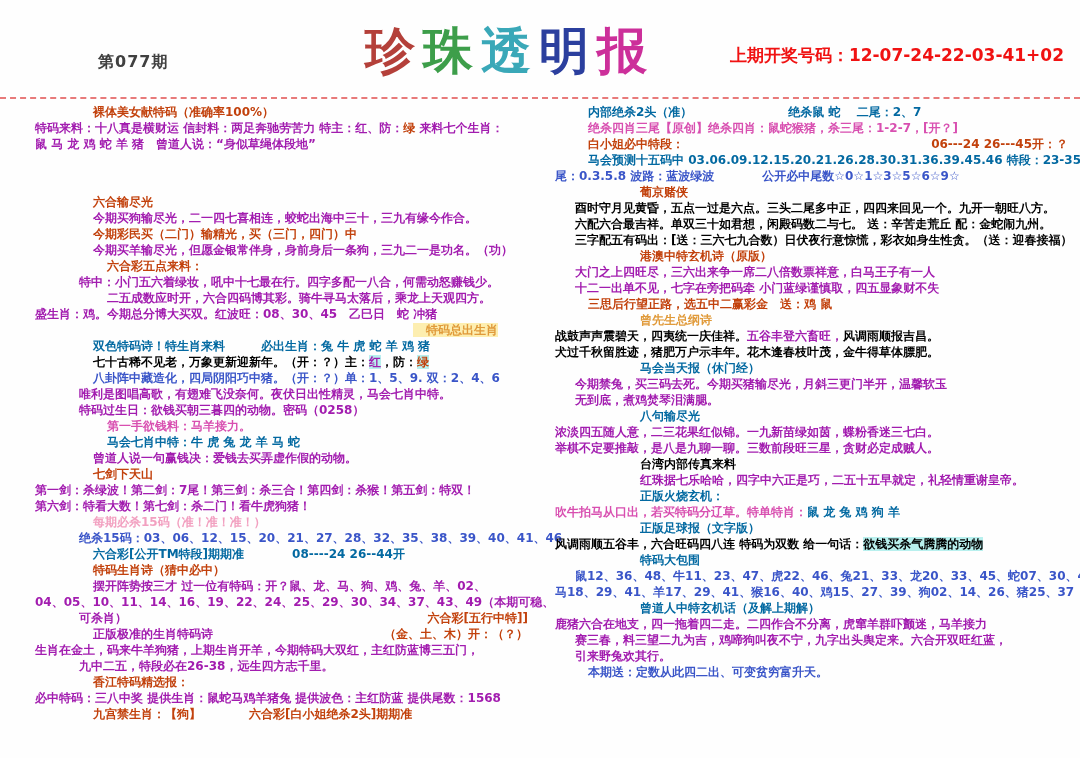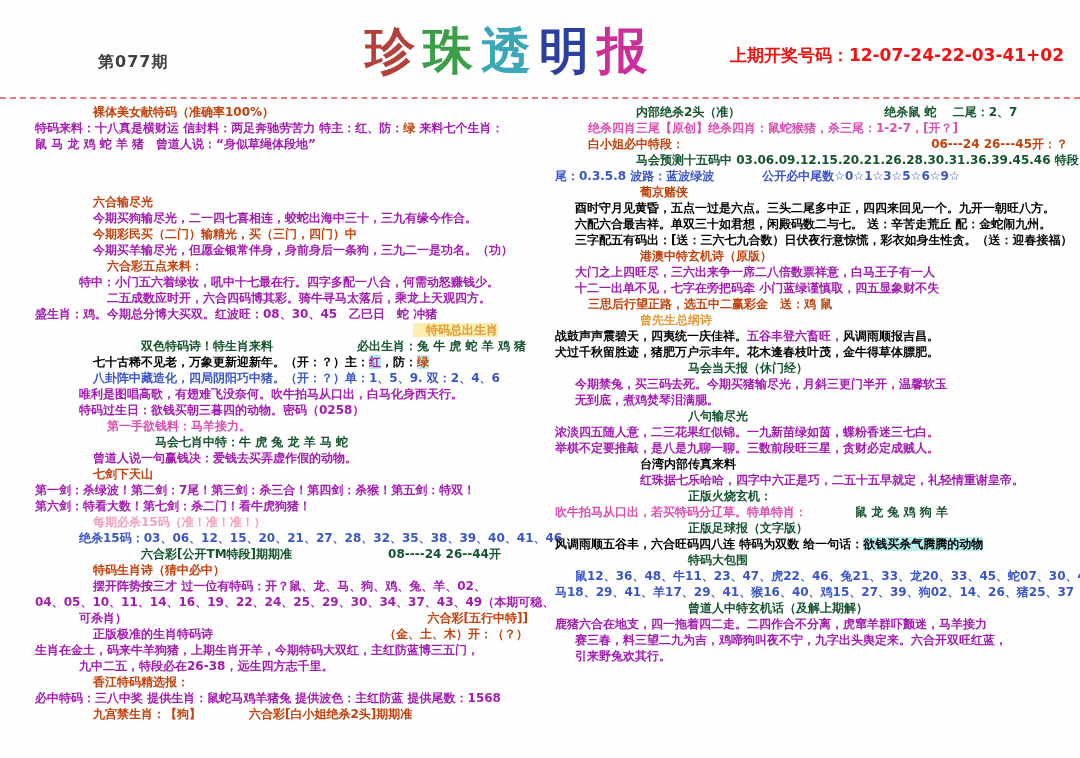--- a/index.html
+++ b/index.html
@@ -29,21 +29,21 @@
   .col-right .ind2{padding-left:85px;}
   .gap{margin-top:42px;}
   .ar{text-align:right;padding-right:42px;}
   .rpart{position:absolute;right:12px;top:0;}
   .b{font-weight:800;}
   
   .c-green{color:#c2410c;}
   .c-red{color:#a21caf;}
   .c-magenta{color:#d84fb0;}
   .c-teal{color:#000000;}
-  .c-navy{color:#14532d;margin-left:48px;}
+  .c-navy{color:#0369a1;}
   .c-blue{color:#3a55c8;}
   .c-orange{color:#e09a3a;}
   .c-pink{color:#f2a0c0;}
   
   .hl-yellow{background:#fdeeb0;padding-left:13px;}
   .hl-cyan{background:#b8f0ee;}
 </style>
 </head>
 <body>
 
@@ -63,21 +63,21 @@
         <div class="line ind1"><span class="c-green">今期彩民买（二门）输精光，买（三门，四门）中</span></div>
         <div class="line ind1"><span class="c-red">今期买羊输尽光，但愿金银常伴身，身前身后一条狗，三九二一是功名。（功）</span></div>
         <div class="line ind2"><span class="c-green b">六合彩五点来料：</span></div>
         <div class="line"><span class="c-red">特中：小门五六着绿妆，吼中十七最在行。四字多配一八合，何需动怒赚钱少。</span></div>
         <div class="line ind2"><span class="c-red">二五成数应时开，六合四码博其彩。骑牛寻马太落后，乘龙上天观四方。</span></div>
         <div class="line out"><span class="c-red">盛生肖：鸡。今期总分博大买双。红波旺：08、30、45　乙巳日　蛇 冲猪</span></div>
         <div class="line ar"><span class="c-orange hl-yellow">特码总出生肖</span></div>
         <div class="line ind1"><span class="c-navy b">双色特码诗！特生肖来料</span><span class="c-navy b">　　　必出生肖：兔 牛 虎 蛇 羊 鸡 猪</span></div>
         <div class="line ind1"><span class="c-teal">七十古稀不见老，万象更新迎新年。（开：？）主：</span><span class="c-red hl-cyan">红</span><span class="c-teal">，防：</span><span class="c-green hl-cyan">绿</span></div>
         <div class="line ind1"><span class="c-blue">八卦阵中藏造化，四局阴阳巧中猪。（开：？）单：1、5、9. 双：2、4、6</span></div>
-        <div class="line"><span class="c-red">唯利是图唱高歌，有翅难飞没奈何。吹牛拍马从口出，白马化身西天行。</span></div>
+        <div class="line"><span class="c-red">唯利是图唱高歌，有翅难飞没奈何。夜伏日出性精灵，马会七肖中特。</span></div>
         <div class="line"><span class="c-red">特码过生日：欲钱买朝三暮四的动物。密码（0258）</span></div>
         <div class="line ind2"><span class="c-magenta">第一手欲钱料：马羊接力。</span></div>
         <div class="line ind2"><span class="c-navy b">马会七肖中特：牛 虎 兔 龙 羊 马 蛇</span></div>
         <div class="line ind1"><span class="c-red">曾道人说一句赢钱决：爱钱去买弄虚作假的动物。</span></div>
         <div class="line ind1"><span class="c-green">七剑下天山</span></div>
         <div class="line out"><span class="c-red">第一剑：杀绿波！第二剑：7尾！第三剑：杀三合！第四剑：杀猴！第五剑：特双！</span></div>
         <div class="line out"><span class="c-red">第六剑：特看大数！第七剑：杀二门！看牛虎狗猪！</span></div>
         <div class="line ind1"><span class="c-pink">每期必杀15码（准！准！准！）</span></div>
         <div class="line"><span class="c-blue">绝杀15码：03、06、12、15、20、21、27、28、32、35、38、39、40、41、46</span></div>
         <div class="line ind1"><span class="c-navy b">六合彩[公开TM特段]期期准</span><span class="c-navy b">　　　　08----24 26--44开</span></div>
@@ -121,15 +121,16 @@
         <div class="line out"><span class="c-magenta">吹牛拍马从口出，若买特码分辽草。特单特肖：</span><span class="c-navy b">鼠 龙 兔 鸡 狗 羊</span></div>
         <div class="line ind2"><span class="c-navy">正版足球报（文字版）</span></div>
         <div class="line out"><span class="c-teal">风调雨顺五谷丰，六合旺码四八连 特码为双数 给一句话：</span><span class="c-teal hl-cyan">欲钱买杀气腾腾的动物</span></div>
         <div class="line ind2"><span class="c-navy b">特码大包围</span></div>
         <div class="line"><span class="c-blue">鼠12、36、48、牛11、23、47、虎22、46、兔21、33、龙20、33、45、蛇07、30、43、</span></div>
         <div class="line out"><span class="c-blue">马18、29、41、羊17、29、41、猴16、40、鸡15、27、39、狗02、14、26、猪25、37</span></div>
         <div class="line ind2"><span class="c-navy">曾道人中特玄机话（及解上期解）</span></div>
         <div class="line out"><span class="c-red">鹿猪六合在地支，四一拖着四二走。二四作合不分离，虎窜羊群吓颤迷，马羊接力</span></div>
         <div class="line"><span class="c-red">赛三春，料三望二九为吉，鸡啼狗叫夜不宁，九字出头舆定来。六合开双旺红蓝，</span></div>
         <div class="line"><span class="c-red">引来野兔欢其行。</span></div>
+        <div class="line ind1"><span class="c-blue">本期送：定数从此四二出、可变贫穷富升天。</span></div>
       </div>
   </div>
 </div>
 
 </body></html>

